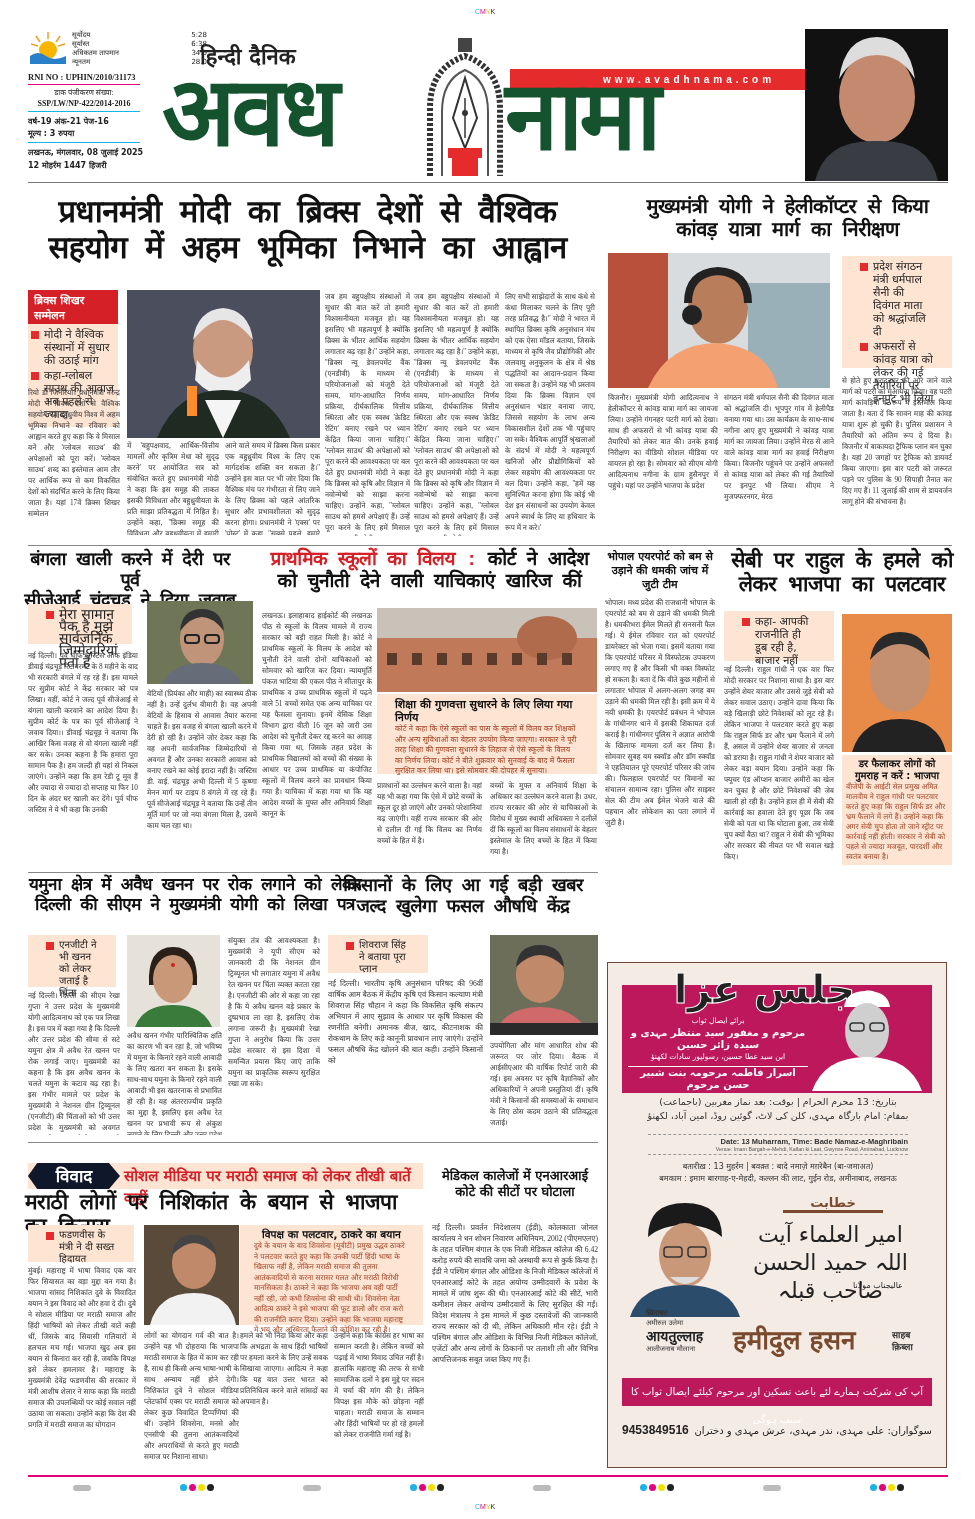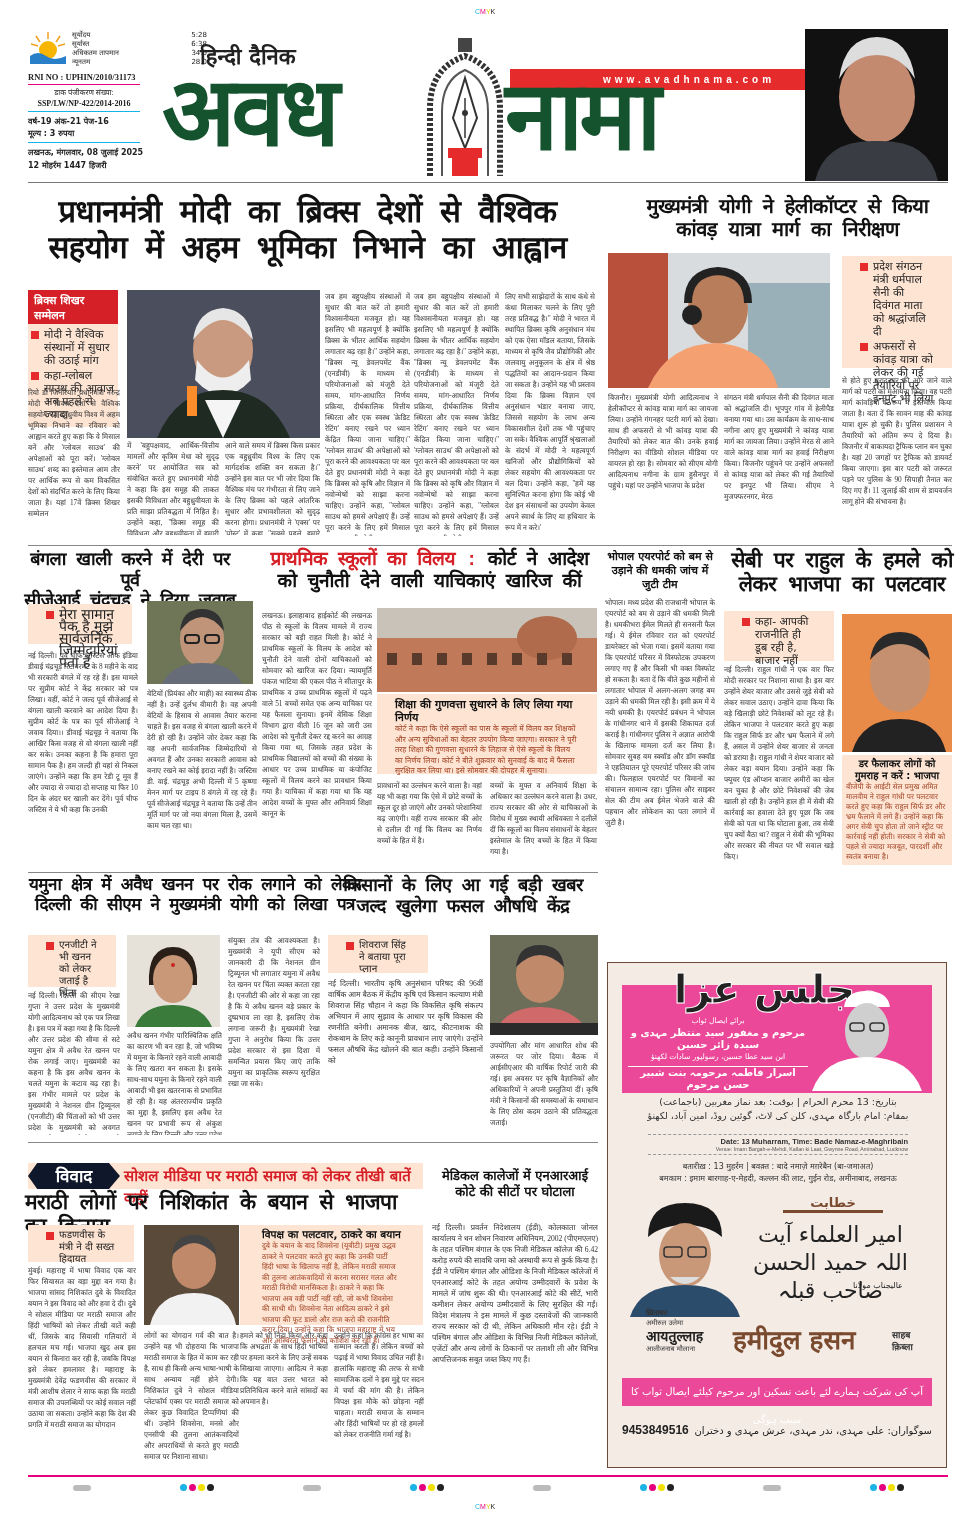--- a/index.html
+++ b/index.html
@@ -18,21 +18,21 @@
 .photo{background:#555;overflow:hidden}
 .headline{font-family:Liberation Mono, monospace;font-weight:bold;color:#111;text-align:center;line-height:1.15;letter-spacing:-0.5px}
 .red{color:#d62027}
 .highlight-box{background:#fde4d3;padding:4px 18px}
 .bullet{display:flex;gap:5px;font-size:11px;line-height:13px;color:#222;margin-bottom:2px}
 .bullet .sq{flex:0 0 8px;height:8px;background:#e52b2b;margin-top:3px}
 .tagbar{background:#d62027;color:#fff;font-weight:bold;font-size:11px;padding:2px 6px}
 .body-text{font-family:"Liberation Serif",serif;font-size:7.3px;line-height:11px;color:#333;text-align:justify;overflow:hidden}
 .sep{border-top:1px solid #888}
 .ad{background:#f4ebe5;border:1px solid #6b4a3a}
-.ad-brown{background:#ec4899;color:#fff}
+.ad-brown{background:#be185d;color:#fff}
 .dots{display:flex;gap:2px}
 .dots span{width:7px;height:7px;border-radius:50%}
 .pill{width:18px;height:6px;border-radius:3px;background:#bbb}
 </style>
 </head>
 <body>
 
 <div class="abs cmyk" style="left:475px;top:8px"><span class="c">C</span><span class="m">M</span><span class="y">Y</span><span class="k">K</span></div>
 
 <div class="abs" style="left:28px;top:30px;width:40px;height:34px">
@@ -314,21 +314,21 @@
 <div class="abs photo" style="left:144px;top:1225px;width:95px;height:100px;background:#444">
   <svg width="95" height="100" viewBox="0 0 95 100">
       <rect width="95" height="100" fill="#5a4a3a"></rect>
       <ellipse cx="50" cy="38" rx="22" ry="26" fill="#c08a6a"></ellipse>
       <path d="M28 30 Q30 10 50 10 Q70 10 72 30 Q60 18 50 18 Q40 18 28 30Z" fill="#444"></path>
       <path d="M6 100 Q14 68 50 68 Q86 68 92 100Z" fill="#f2f2f2"></path>
     </svg>
 </div>
 <div class="abs body-text" style="left:28px;top:1265px;width:108px;height:210px">मुंबई। महाराष्ट्र में भाषा विवाद एक बार फिर सियासत का बड़ा मुद्दा बन गया है। भाजपा सांसद निशिकांत दुबे के विवादित बयान ने इस विवाद को और हवा दे दी। दुबे ने सोशल मीडिया पर मराठी समाज और हिंदी भाषियों को लेकर तीखी बातें कही थीं, जिसके बाद सियासी गलियारों में हलचल मच गई। भाजपा खुद अब इस बयान से किनारा कर रही है, जबकि विपक्ष इसे लेकर हमलावर है। महाराष्ट्र के मुख्यमंत्री देवेंद्र फडणवीस की सरकार में मंत्री आशीष शेलार ने साफ कहा कि मराठी समाज की उपलब्धियों पर कोई सवाल नहीं उठाया जा सकता। उन्होंने कहा कि देश की प्रगति में मराठी समाज का योगदान</div>
 <div class="abs body-text" style="left:144px;top:1330px;width:95px;height:145px">लोगों का योगदान गर्व की बात है। उन्होंने यह भी दोहराया कि भाजपा मराठी समाज के हित में काम कर रही है, साथ ही किसी अन्य भाषा-भाषी के साथ अन्याय नहीं होने देगी। निशिकांत दुबे ने सोशल मीडिया प्लेटफॉर्म एक्स पर मराठी समाज को लेकर कुछ विवादित टिप्पणियां की थीं। उन्होंने शिवसेना, मनसे और एनसीपी की तुलना आतंकवादियों और अपराधियों से करते हुए मराठी समाज पर निशाना साधा।</div>
-<div class="abs highlight-box" style="left:240px;top:1225px;width:183px;height:100px;padding:3px 22px">
+<div class="abs highlight-box" style="left:240px;top:1225px;width:183px;height:100px;padding:3px 14px">
   <div style="font-size:10.5px;font-weight:bold;color:#111;text-align:center;line-height:13px">विपक्ष का पलटवार, ठाकरे का बयान</div>
   <div style="font-size:7.3px;line-height:10.5px;color:#a04020">दुबे के बयान के बाद शिवसेना (यूबीटी) प्रमुख उद्धव ठाकरे ने पलटवार करते हुए कहा कि उनकी पार्टी हिंदी भाषा के खिलाफ नहीं है, लेकिन मराठी समाज की तुलना आतंकवादियों से करना सरासर गलत और मराठी विरोधी मानसिकता है। ठाकरे ने कहा कि भाजपा अब वही पार्टी नहीं रही, जो कभी शिवसेना की साथी थी। शिवसेना नेता आदित्य ठाकरे ने इसे भाजपा की फूट डालो और राज करो की राजनीति करार दिया। उन्होंने कहा कि भाजपा महाराष्ट्र में भय और अस्थिरता फैलाने की कोशिश कर रही है।</div>
 </div>
 <div class="abs body-text" style="left:240px;top:1330px;width:88px;height:145px">हमले को भी निंदा किया और कहा कि अभद्रता के साथ हिंदी भाषियों पर हमला करने के लिए उन्हें सबक सिखाया जाएगा। आदित्य ने कहा कि यह बात उत्तर भारत को प्रतिनिधित्व करने वाले सांसदों का अपमान है।</div>
 <div class="abs body-text" style="left:334px;top:1330px;width:90px;height:145px">उन्होंने कहा कि कांग्रेस हर भाषा का सम्मान करती है। लेकिन बच्चों को पढ़ाई में भाषा विवाद उचित नहीं है। हालांकि महाराष्ट्र की तरफ से सभी सामाजिक दलों ने इस मुद्दे पर सदन में चर्चा की मांग की है। लेकिन विपक्ष इस मौके को छोड़ना नहीं चाहता। मराठी समाज के सम्मान और हिंदी भाषियों पर हो रहे हमलों को लेकर राजनीति गर्मा गई है।</div>
 
 <div class="abs" style="left:432px;top:1168px;width:166px;font-size:13px;font-weight:bold;text-align:center;line-height:16px;color:#111">मेडिकल कालेजों में एनआरआई कोटे की सीटों पर घोटाला</div>
 <div class="abs body-text" style="left:432px;top:1222px;width:166px;height:255px;font-size:7.6px">नई दिल्ली। प्रवर्तन निदेशालय (ईडी), कोलकाता जोनल कार्यालय ने धन शोधन निवारण अधिनियम, 2002 (पीएमएलए) के तहत पश्चिम बंगाल के एक निजी मेडिकल कॉलेज की 6.42 करोड़ रुपये की सावधि जमा को अस्थायी रूप से कुर्क किया है। ईडी ने पश्चिम बंगाल और ओडिशा के निजी मेडिकल कॉलेजों में एनआरआई कोटे के तहत अयोग्य उम्मीदवारों के प्रवेश के मामले में जांच शुरू की थी। एनआरआई कोटे की सीटें, भारी कमीशन लेकर अयोग्य उम्मीदवारों के लिए सुरक्षित की गईं। विदेश मंत्रालय ने इस मामले में कुछ दस्तावेजों की जानकारी राज्य सरकार को दी थी, लेकिन अधिकारी मौन रहे। ईडी ने पश्चिम बंगाल और ओडिशा के विभिन्न निजी मेडिकल कॉलेजों, एजेंटों और अन्य लोगों के ठिकानों पर तलाशी ली और विभिन्न आपत्तिजनक सबूत जब्त किए गए हैं।</div>
 
 <div class="abs ad" style="left:607px;top:962px;width:340px;height:506px">

